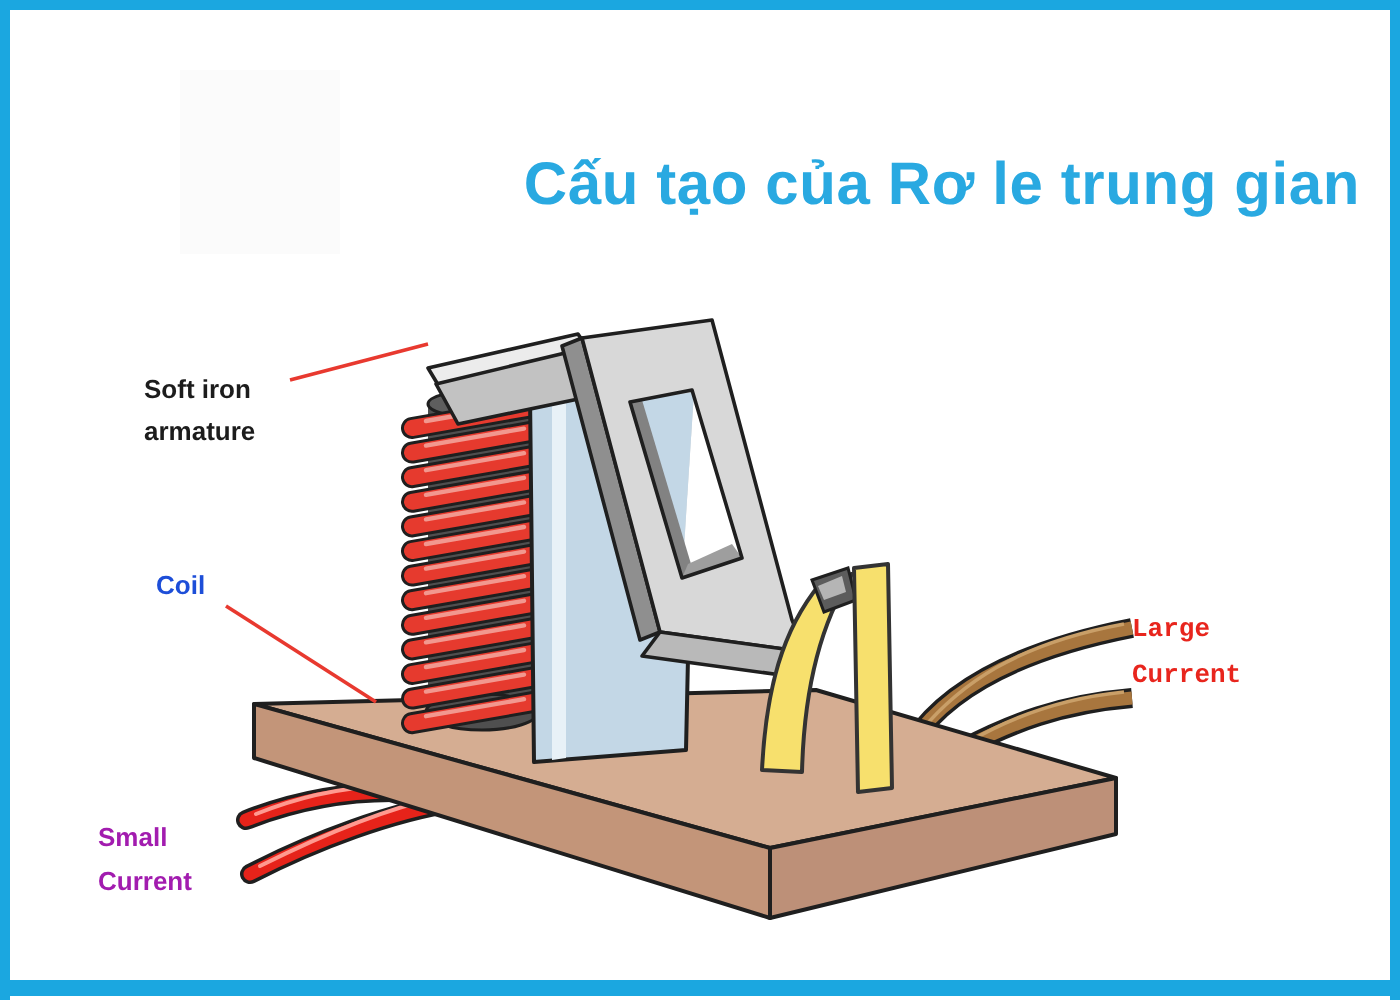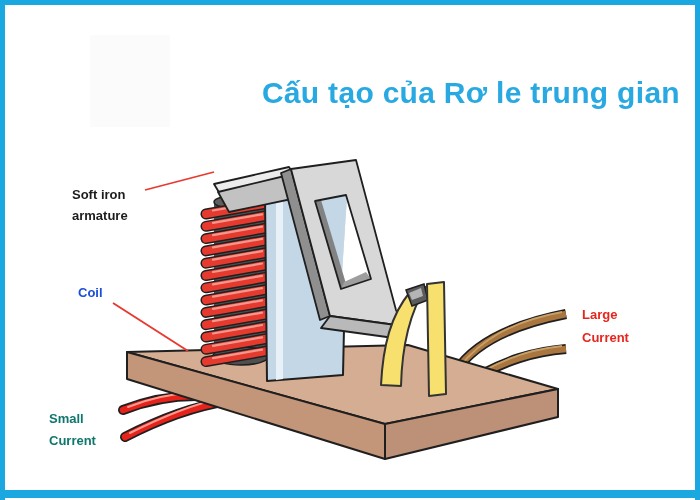--- a/index.html
+++ b/index.html
@@ -14,21 +14,21 @@
   .bar-bottom{left:0;top:490px;width:700px;height:8px;}
   .watermark{position:absolute;left:90px;top:35px;width:80px;height:92px;background:#fbfbfb;}
   .title{
     position:absolute;left:160px;top:76px;width:520px;text-align:right;
     font-size:30px;font-weight:700;letter-spacing:.3px;
   }
   .callout{position:absolute;font-weight:700;font-size:13px;line-height:21px;color:#1c1c1c;white-space:nowrap;}
   .co-armature{left:72px;top:184px;}
   .co-coil{left:78px;top:282px;}
   .co-small{left:49px;top:408px;line-height:22px;}
-  .co-large{left:582px;top:303px;line-height:23px;}
+  .co-large{left:566px;top:303px;line-height:23px;font-family:Liberation Mono, monospace;}
   svg{position:absolute;left:0;top:0;}
 </style>
 </head>
 <body>
 
 <div class="screen">
 
   <div class="watermark"></div>
 
   <svg width="700" height="500" viewBox="0 0 700 500">
@@ -139,21 +139,21 @@
 
   <div class="title" style="color: rgb(41, 169, 225);">Cấu tạo của Rơ le trung gian</div>
 
   <div class="callout co-armature" style="color: rgb(28, 28, 28);">
     <div>Soft iron</div>
     <div>armature</div>
   </div>
 
   <div class="callout co-coil" style="color: #1d4ed8;">Coil</div>
 
-  <div class="callout co-small" style="color: #0f766e;">
+  <div class="callout co-small" style="color: #a21caf;">
     <div>Small</div>
     <div>Current</div>
   </div>
 
   <div class="callout co-large" style="color: rgb(232, 37, 29);">
     <div>Large</div>
     <div>Current</div>
   </div>
 
   <div class="border-bar bar-top" style="background: rgb(27, 167, 224);"></div>

